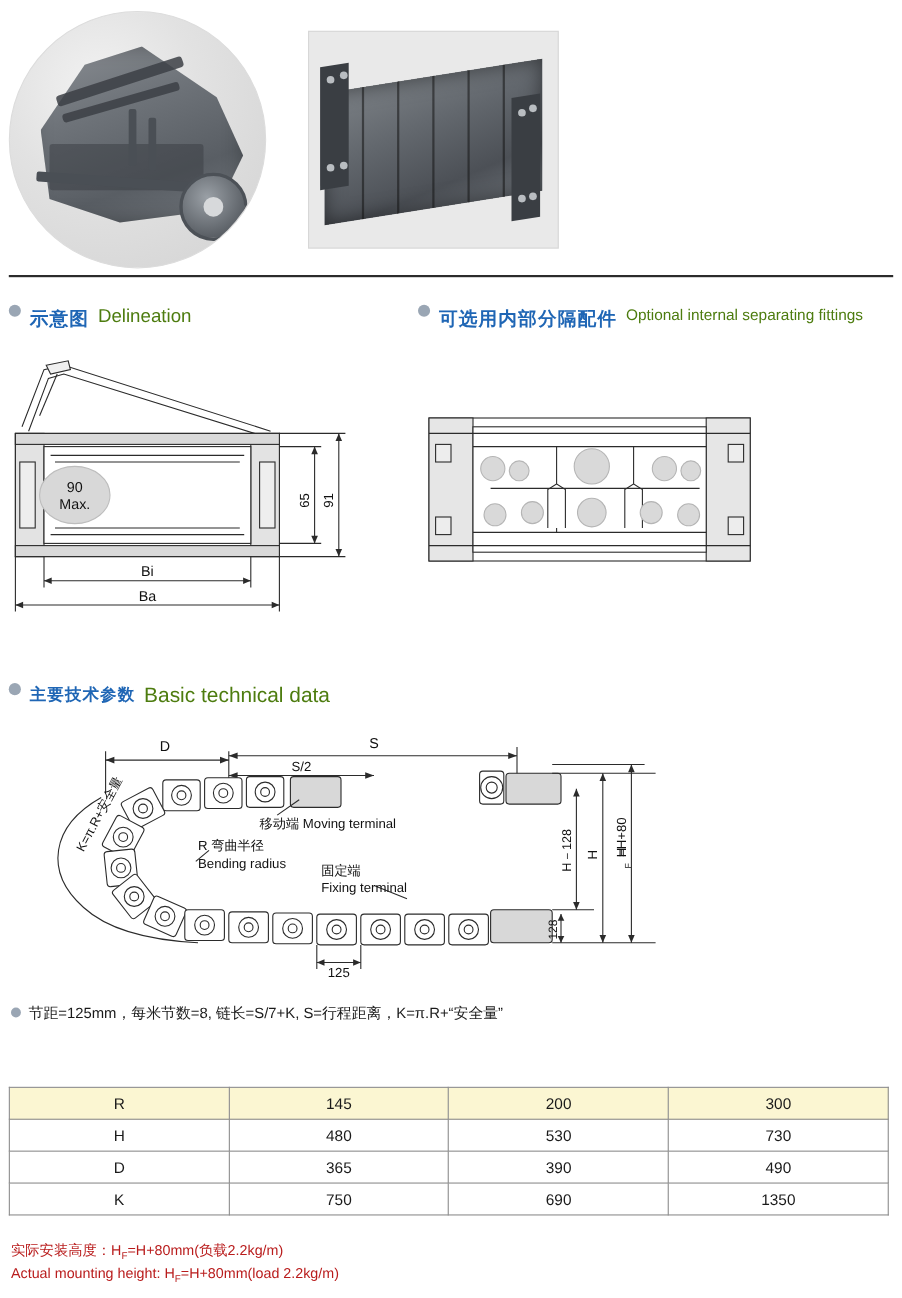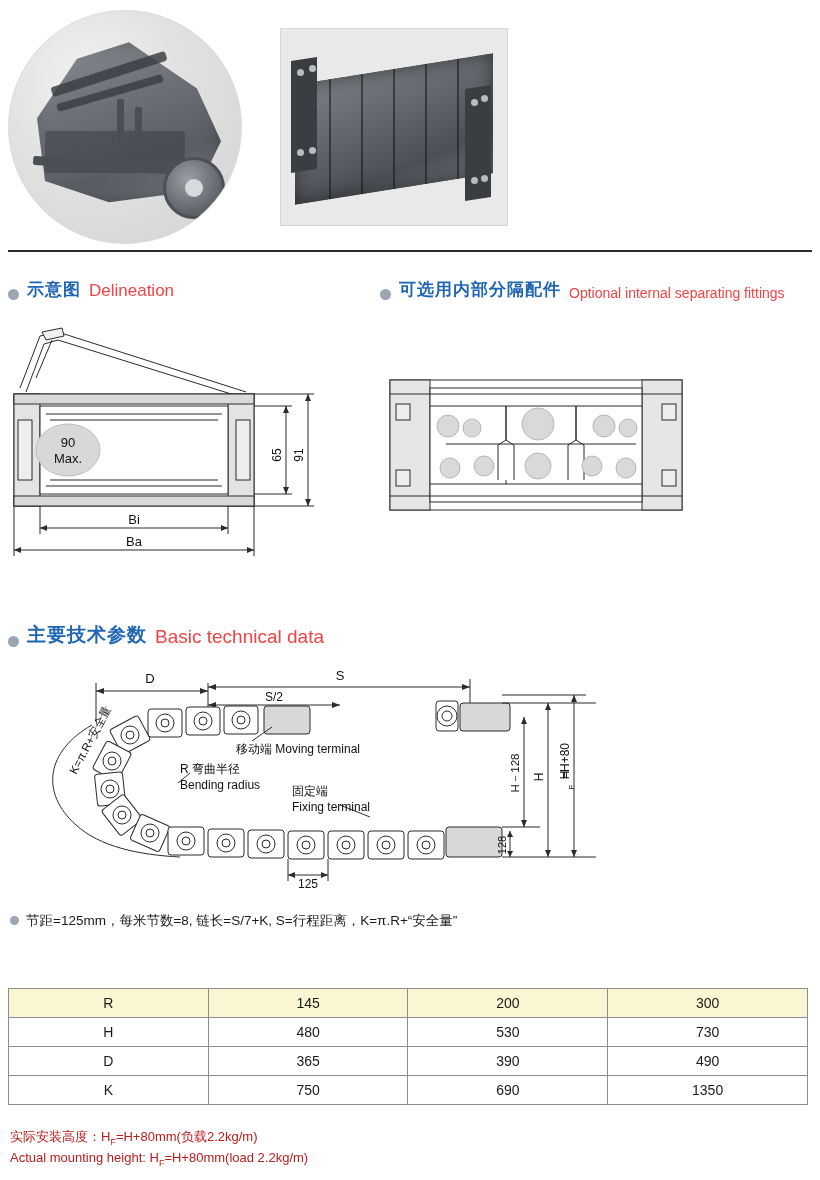--- a/index.html
+++ b/index.html
@@ -60,27 +60,27 @@
   .photo-rect .endplate{
     position:absolute;background:#3a3e43;
   }
   .photo-rect .hole{
     position:absolute;width:7px;height:7px;border-radius:50%;background:#b9bdc1;
   }
 
   .hr-top{position:absolute;left:8px;top:250px;width:804px;height:2px;background:#2b2b2b;}
 
   
-  .sec-head{position:absolute;display:flex;align-items:flex-end;gap:8px;}
+  .sec-head{position:absolute;display:flex;align-items:flex-start;gap:8px;}
   .bullet{
     width:11px;height:11px;border-radius:50%;background:#9aa6b4;display:inline-block;
     position:relative;top:-1px;flex:0 0 auto;
   }
   .cn{font-size:17px;font-weight:bold;color:#1f66b5;letter-spacing:1px;}
-  .en{font-size:17px;color:#ef4444;}
+  .en{font-size:17px;color:#4d7c0f;}
   .en.small{font-size:14px;}
 
   
   .draw-left{position:absolute;left:6px;top:310px;width:330px;height:260px;text-align:center;}
   .draw-right{position:absolute;left:386px;top:370px;width:300px;height:150px;}
 
   
   .draw-tech{position:absolute;left:40px;top:665px;width:600px;height:225px;}
 
   
@@ -246,21 +246,21 @@
         <circle cx="98" cy="96" r="10"></circle>
         <circle cx="152" cy="96" r="13"></circle>
         <circle cx="206" cy="96" r="10"></circle>
         <circle cx="240" cy="98" r="10"></circle>
       </g>
     </svg>
   </div>
 
   <div class="sec-head" style="left:8px;top:622px;">
     <span class="bullet"></span>
-    <span class="cn" style="font-size:19px;">主要技术参数</span>
+    <span class="cn" style="font-size:15px;">主要技术参数</span>
     <span class="en" style="font-size:19px;">Basic technical data</span>
   </div>
 
   <div class="draw-tech">
     <svg width="600" height="225" viewBox="0 0 600 225">
 
       <g stroke="#2b2b2b" stroke-width="1" fill="none">
         <path d="M56,18 L56,56"></path>
         <path d="M168,18 L168,44"></path>
         <path d="M430,14 L430,52"></path>

